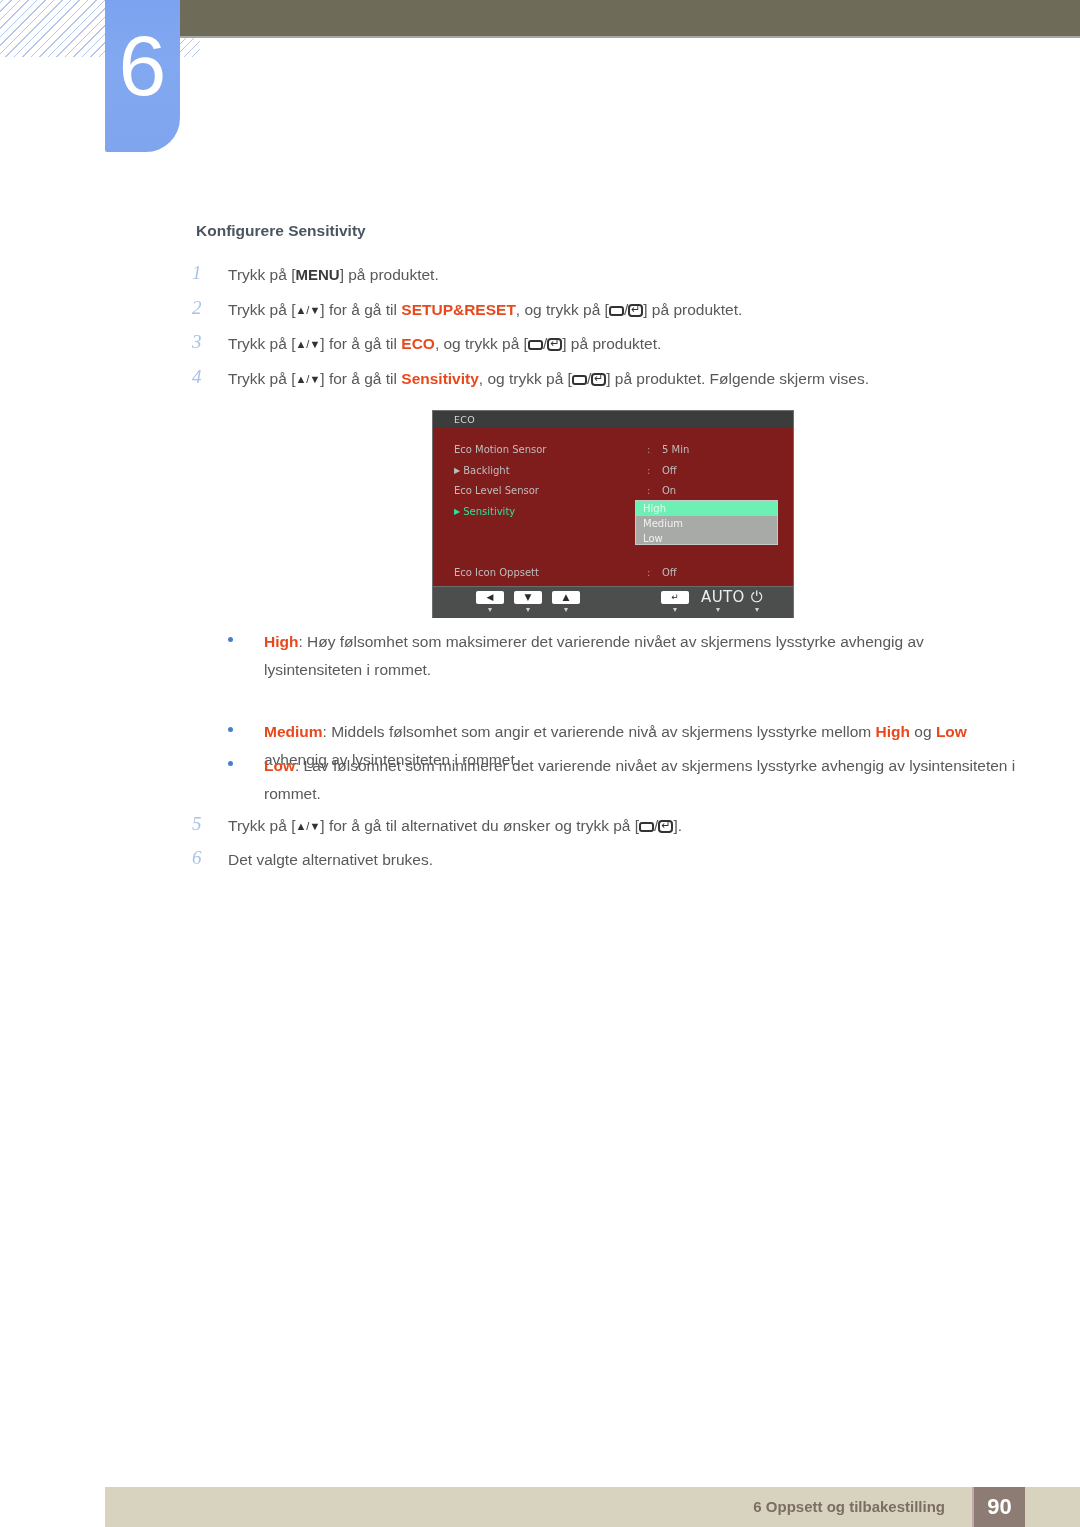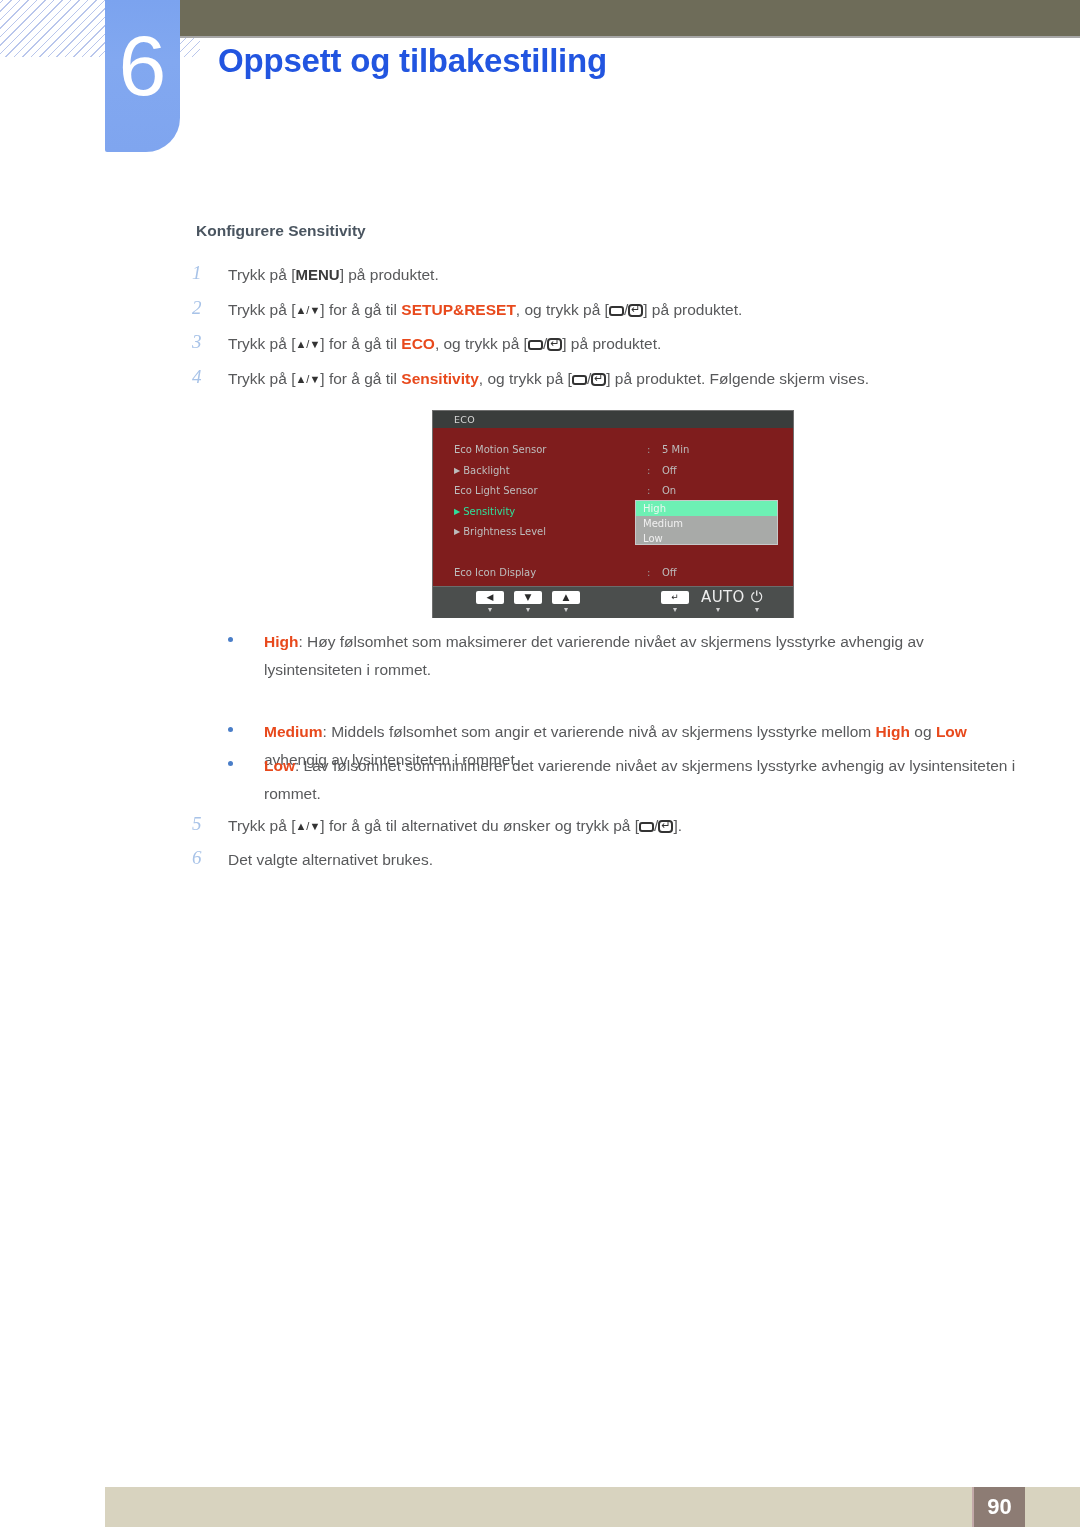--- a/index.html
+++ b/index.html
@@ -341,21 +341,20 @@
 </head>
 <body>
 
 <div class="header">
   <div class="hatch"></div>
   <div class="olive-bar"></div>
   <div class="olive-underline"></div>
   <div class="chapter-badge">
     <div class="chapter-num">6</div>
   </div>
-  <div class="chapter-title">Oppsett og tilbakestilling</div>
 </div>
 
 <div class="content">
 
   <div class="sub-heading">Konfigurere Sensitivity</div>
 
   <div id="steps-host">
       <div class="step" style="top: 264px;">
         <span class="num">1</span>
         <span class="txt">Trykk på [<span class="menukw">MENU</span>] på produktet.</span>
@@ -389,34 +388,30 @@
           <span class="lbl">Eco Motion Sensor</span>
           <span class="colon">:</span>
           <span class="val">5 Min</span>
         </div>
         <div class="osd-row" style="top: 32.5px;">
           <span class="lbl"><span class="tri">▶</span>Backlight</span>
           <span class="colon">:</span>
           <span class="val">Off</span>
         </div>
         <div class="osd-row" style="top: 53px;">
-          <span class="lbl">Eco Light Sensor</span>
+          <span class="lbl">Eco Level Sensor</span>
           <span class="colon">:</span>
           <span class="val">On</span>
         </div>
         <div class="osd-row sel" style="top: 73.5px;">
           <span class="lbl"><span class="tri">▶</span>Sensitivity</span>
           <span class="colon">:</span>
         </div>
-        <div class="osd-row" style="top: 94px;">
-          <span class="lbl"><span class="tri">▶</span>Brightness Level</span>
-          <span class="colon">:</span>
-        </div>
         <div class="osd-row" style="top: 135px;">
-          <span class="lbl">Eco Icon Display</span>
+          <span class="lbl">Eco Icon Oppsett</span>
           <span class="colon">:</span>
           <span class="val">Off</span>
         </div>
       </div>
     <div class="osd-footer" id="osd-footer-host">
         <div class="btn-key" style="left: 40px; width: 34px;">
           <div class="key-box">◀</div>
           <div class="key-sub">▾</div>
         </div>
         <div class="btn-key" style="left: 78px; width: 34px;">
@@ -457,14 +452,15 @@
         <span class="btxt"><span class="kw">Medium</span>: Middels følsomhet som angir et varierende nivå av skjermens lysstyrke mellom <span class="kw">High</span> og <span class="kw">Low</span> avhengig av lysintensiteten i rommet.</span>
       </div>
       <div class="bullet" style="top: 752px;">
         <span class="dot"></span>
         <span class="btxt"><span class="kw">Low</span>: Lav følsomhet som minimerer det varierende nivået av skjermens lysstyrke avhengig av lysintensiteten i rommet.</span>
       </div>
     </div>
 </div>
 
 <div class="footer-bar">
+  <div class="footer-text">6 Oppsett og tilbakestilling</div>
   <div class="footer-page">90</div>
 </div>
 
 </body></html>

